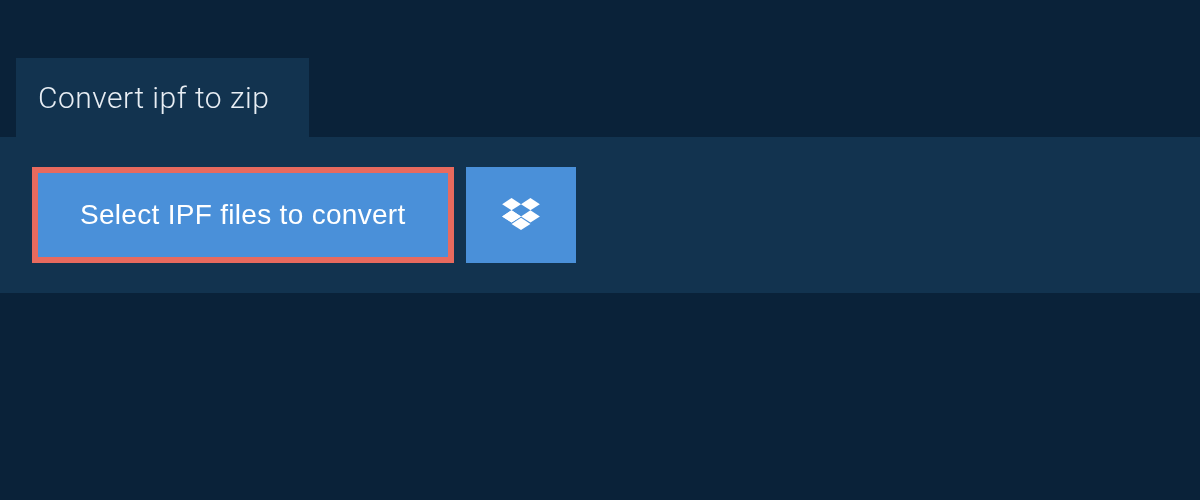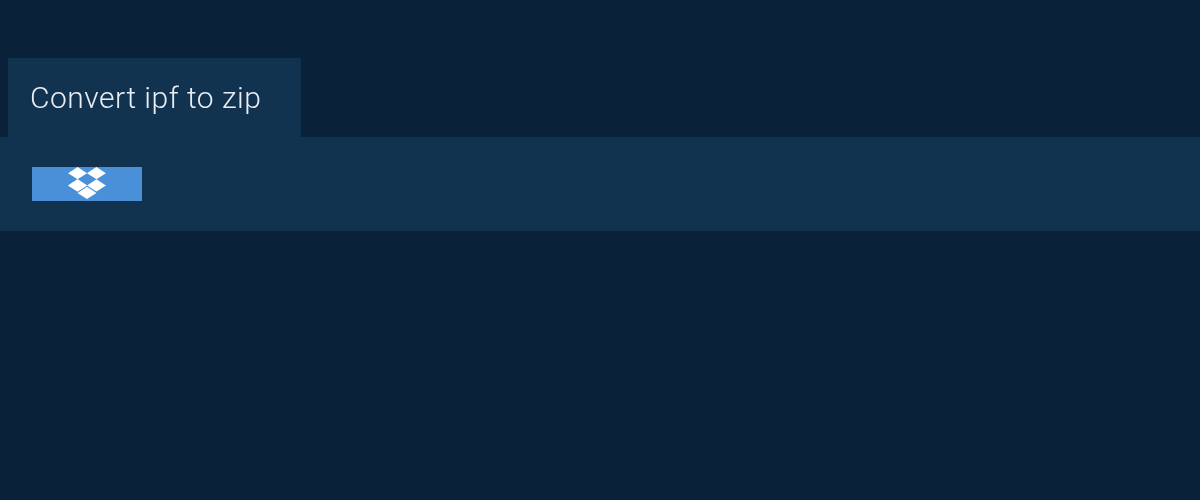--- a/index.html
+++ b/index.html
@@ -12,21 +12,21 @@
       height: 500px;
       background: #0a2239;
       font-family: -apple-system, BlinkMacSystemFont, "Segoe UI", Roboto, sans-serif;
       overflow: hidden;
     }
     .tab-header {
       display: inline-block;
       background: #12334f;
       padding: 22px 40px 22px 22px;
       margin-top: 58px;
-      margin-left: 8px;
+      margin-left: 16px;
     }
     .tab-title {
       color: #e8eef4;
       font-size: 30px;
       font-weight: 300;
       letter-spacing: 0.5px;
     }
     .panel {
       background: #12334f;
       padding: 30px 30px 30px 32px;
@@ -71,20 +71,23 @@
 <body>
 
 
 
 <div class="tab-header">
   <span class="tab-title">Convert ipf to zip</span>
 </div>
 
 <div class="panel">
   <div class="button-row">
+    <div class="select-button-wrapper">
+      <button class="select-button">Select IPF files to convert</button>
+    </div>
     <button class="dropbox-button">
       <svg class="dropbox-icon" viewBox="0 0 40 36">
         <path d="M10 0 L20 6.5 L10 13 L0 6.5 Z"></path>
         <path d="M30 0 L40 6.5 L30 13 L20 6.5 Z"></path>
         <path d="M0 6.5 L10 13 L0 19.5 L-10 13 Z" transform="translate(10,6.5)"></path>
         <path d="M10 13 L20 19.5 L10 26 L0 19.5 Z"></path>
         <path d="M30 13 L40 19.5 L30 26 L20 19.5 Z"></path>
         <path d="M20 21 L30 27.5 L20 34 L10 27.5 Z"></path>
       </svg>
     </button>

